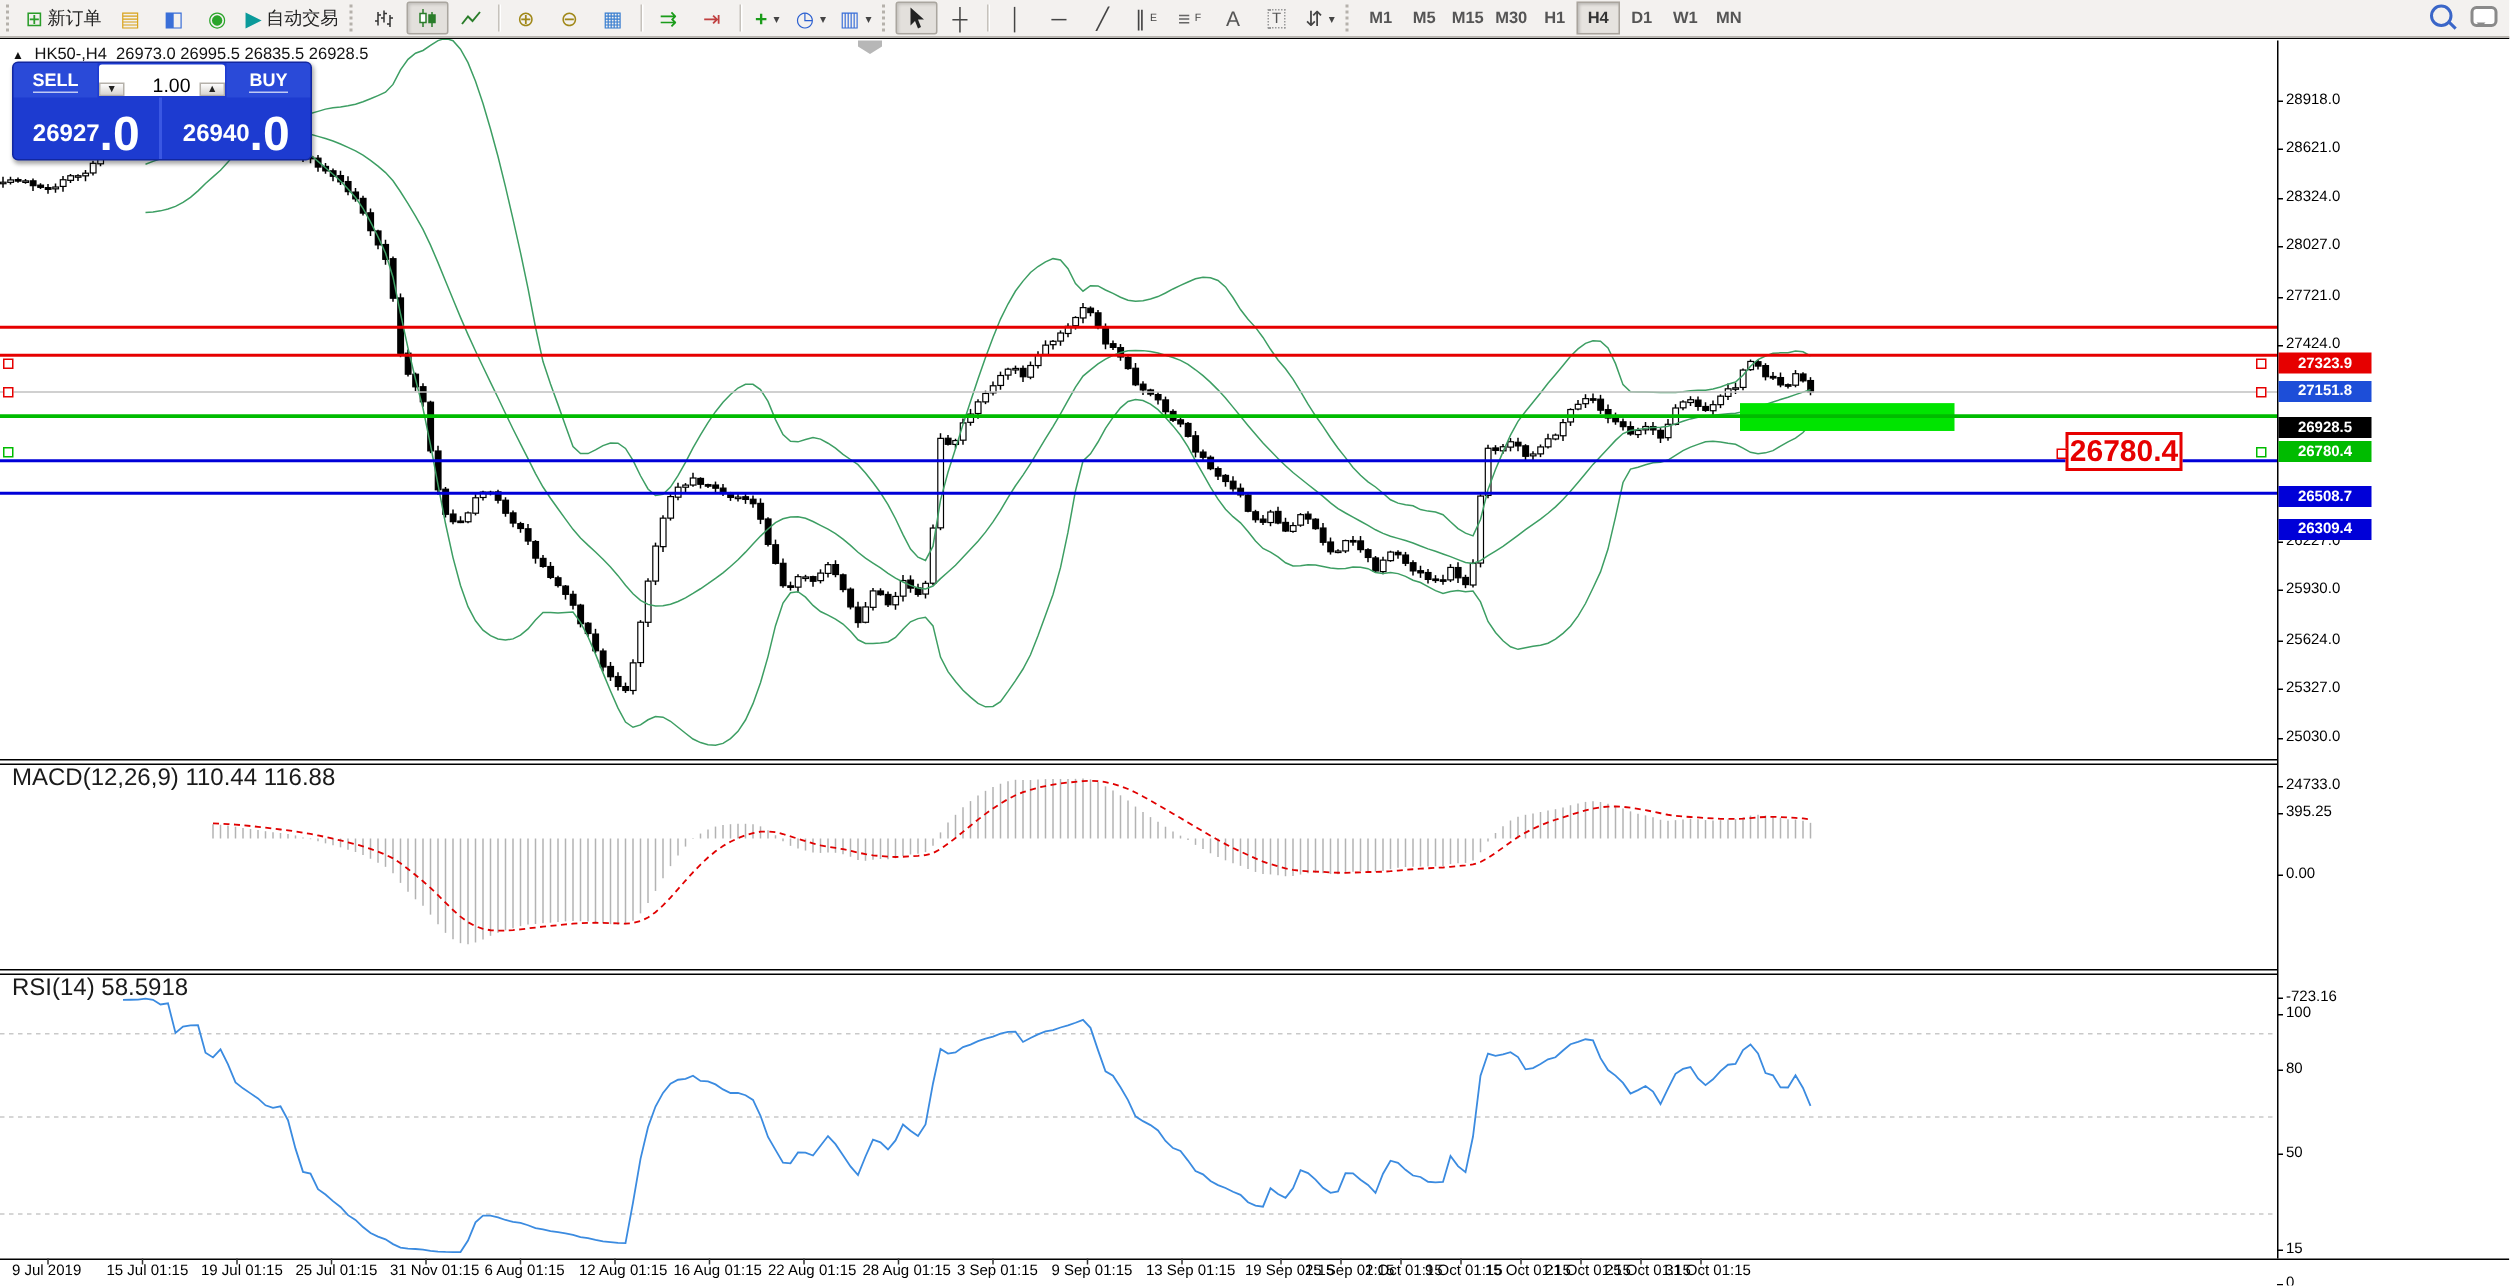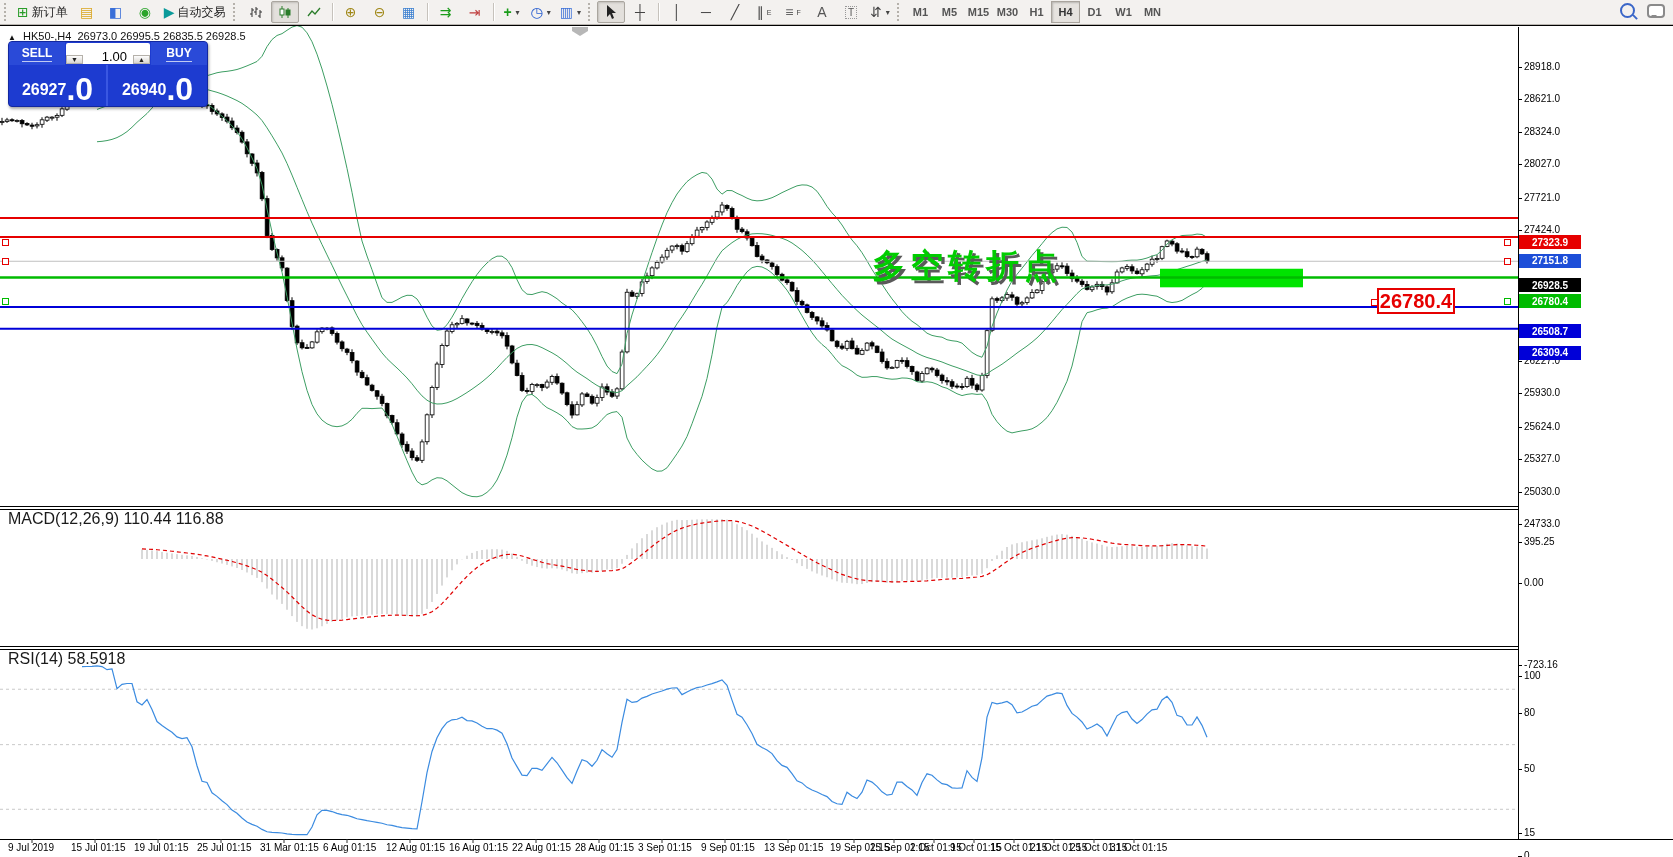--- a/index.html
+++ b/index.html
@@ -960,21 +960,20 @@
         <span class="main">26927</span>
           <span class="big">.0</span>
       </div>
       <div class="tp-price">
         <span class="main">26940</span>
           <span class="big">.0</span>
       </div>
     </div>
   </div>
 
-  <div class="overlay" id="annotation">多空转折点</div>
   <div class="overlay" id="price-callout">26780.4</div>
 
   <div class="overlay pane-label" style="left:8px;top:484px;">MACD(12,26,9) 110.44 116.88</div>
   <div class="overlay pane-label" style="left:8px;top:624px;">RSI(14) 58.5918</div>
 </div>
 
 <div id="gen-labels">
     <div class="handle" style="left: 2px; top: 239.085px; border: 1.5px solid rgb(230, 0, 0);"></div>
     <div class="handle" style="left: 1504px; top: 239.085px; border: 1.5px solid rgb(230, 0, 0);"></div>
     <div class="handle" style="left: 2px; top: 257.88px; border: 1.5px solid rgb(230, 0, 0);"></div>
@@ -1004,21 +1003,21 @@
     <div class="ytick" style="top: 659px;">-723.16</div>
     <div class="ytick" style="top: 670.3px;">100</div>
     <div class="ytick" style="top: 707.24px;">80</div>
     <div class="ytick" style="top: 762.65px;">50</div>
     <div class="ytick" style="top: 827.295px;">15</div>
     <div class="ytick" style="top: 850px;">0</div>
     <div class="xtick" style="left: 8px;">9 Jul 2019</div>
     <div class="xtick" style="left: 71px;">15 Jul 01:15</div>
     <div class="xtick" style="left: 134px;">19 Jul 01:15</div>
     <div class="xtick" style="left: 197px; text-align: center;">25 Jul 01:15</div>
-    <div class="xtick" style="left: 260px;">31 Mar 01:15</div>
+    <div class="xtick" style="left: 260px;">31 Nov 01:15</div>
     <div class="xtick" style="left: 323px;">6 Aug 01:15</div>
     <div class="xtick" style="left: 386px;">12 Aug 01:15</div>
     <div class="xtick" style="left: 449px;">16 Aug 01:15</div>
     <div class="xtick" style="left: 512px;">22 Aug 01:15</div>
     <div class="xtick" style="left: 575px;">28 Aug 01:15</div>
     <div class="xtick" style="left: 638px;">3 Sep 01:15</div>
     <div class="xtick" style="left: 701px;">9 Sep 01:15</div>
     <div class="xtick" style="left: 764px;">13 Sep 01:15</div>
     <div class="xtick" style="left: 830px;">19 Sep 01:15</div>
     <div class="xtick" style="left: 870px;">25 Sep 01:15</div>

